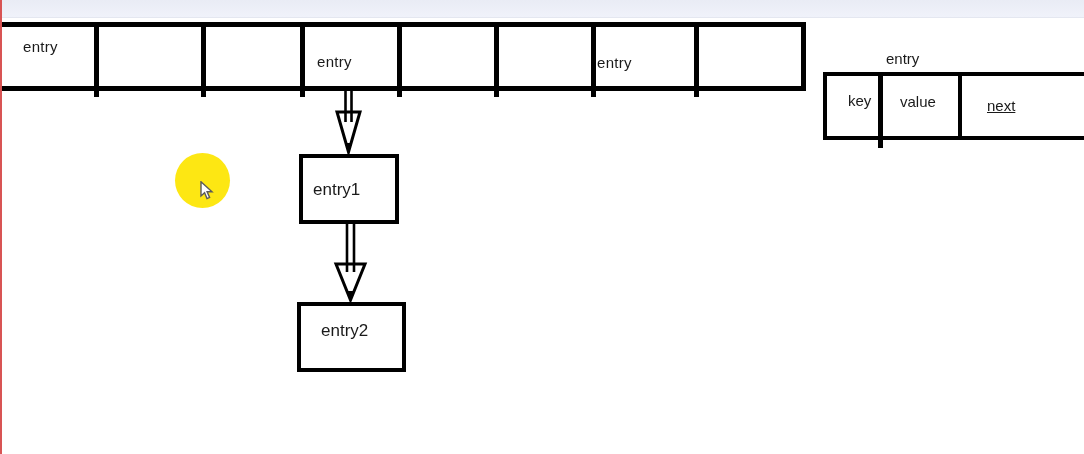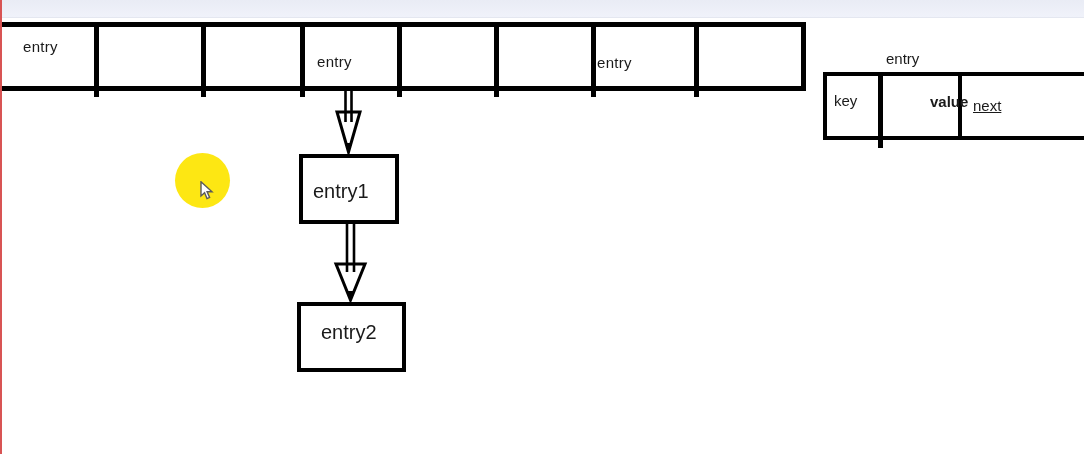--- a/index.html
+++ b/index.html
@@ -54,42 +54,42 @@
   .cl5 { left: 520px; top: 50px; }
   .cl6 { left: 597px; top: 54px; }
   .cl7 { left: 722px; top: 50px; }
   
   .node {
     position: absolute; box-sizing: border-box;
     border: 4px solid #000; background: #fff; z-index: 2;
   }
   .node-entry1 { left: 299px; top: 154px; width: 100px; height: 70px; }
   .node-entry2 { left: 297px; top: 302px; width: 109px; height: 70px; }
-  .node-label { position: absolute; font-size: 20px; z-index: 3; white-space: nowrap; }
+  .node-label { position: absolute; font-size: 17px; z-index: 3; white-space: nowrap; }
   .nl1 { left: 313px; top: 180px; }
   .nl2 { left: 321px; top: 321px; }
   
   .arrow-svg { position: absolute; z-index: 1; }
   .arrow1 { left: 329px; top: 86px; }
   .arrow2 { left: 331px; top: 224px; }
   
   .struct-title { position: absolute; left: 886px; top: 50px; font-size: 15px; z-index: 3; white-space: nowrap; }
   .struct-box {
     position: absolute; left: 823px; top: 72px;
     width: 312px; height: 68px;
     box-sizing: border-box;
     border: 4px solid #000; background: #fff; z-index: 1;
   }
   .sdiv { position: absolute; top: 74px; height: 66px; background: #000; z-index: 2; }
   .sd0 { left: 878px; width: 5px; }
   .sd1 { left: 958px; width: 4px; }
   .sd-tail { position: absolute; left: 878px; top: 139px; width: 5px; height: 9px; background: #000; z-index: 2; }
-  .field-label { position: absolute; font-size: 15px; z-index: 3; white-space: nowrap; }
+  .field-label { position: absolute; font-size: 15px; z-index: 3; white-space: nowrap; margin-left: 14px; }
   .fl0 { left: 834px; top: 92px; }
-  .fl1 { left: 930px; top: 93px; font-weight: bold; }
+  .fl1 { left: 886px; top: 93px; }
   .fl2 { left: 973px; top: 97px; text-decoration: underline; }
   
   .cursor-highlight {
     position: absolute; left: 175px; top: 153px;
     width: 55px; height: 55px; border-radius: 50%;
     background: #fde713; z-index: 10;
   }
   .cursor { position: absolute; left: 200px; top: 181px; z-index: 11; }
 </style>
 </head>

